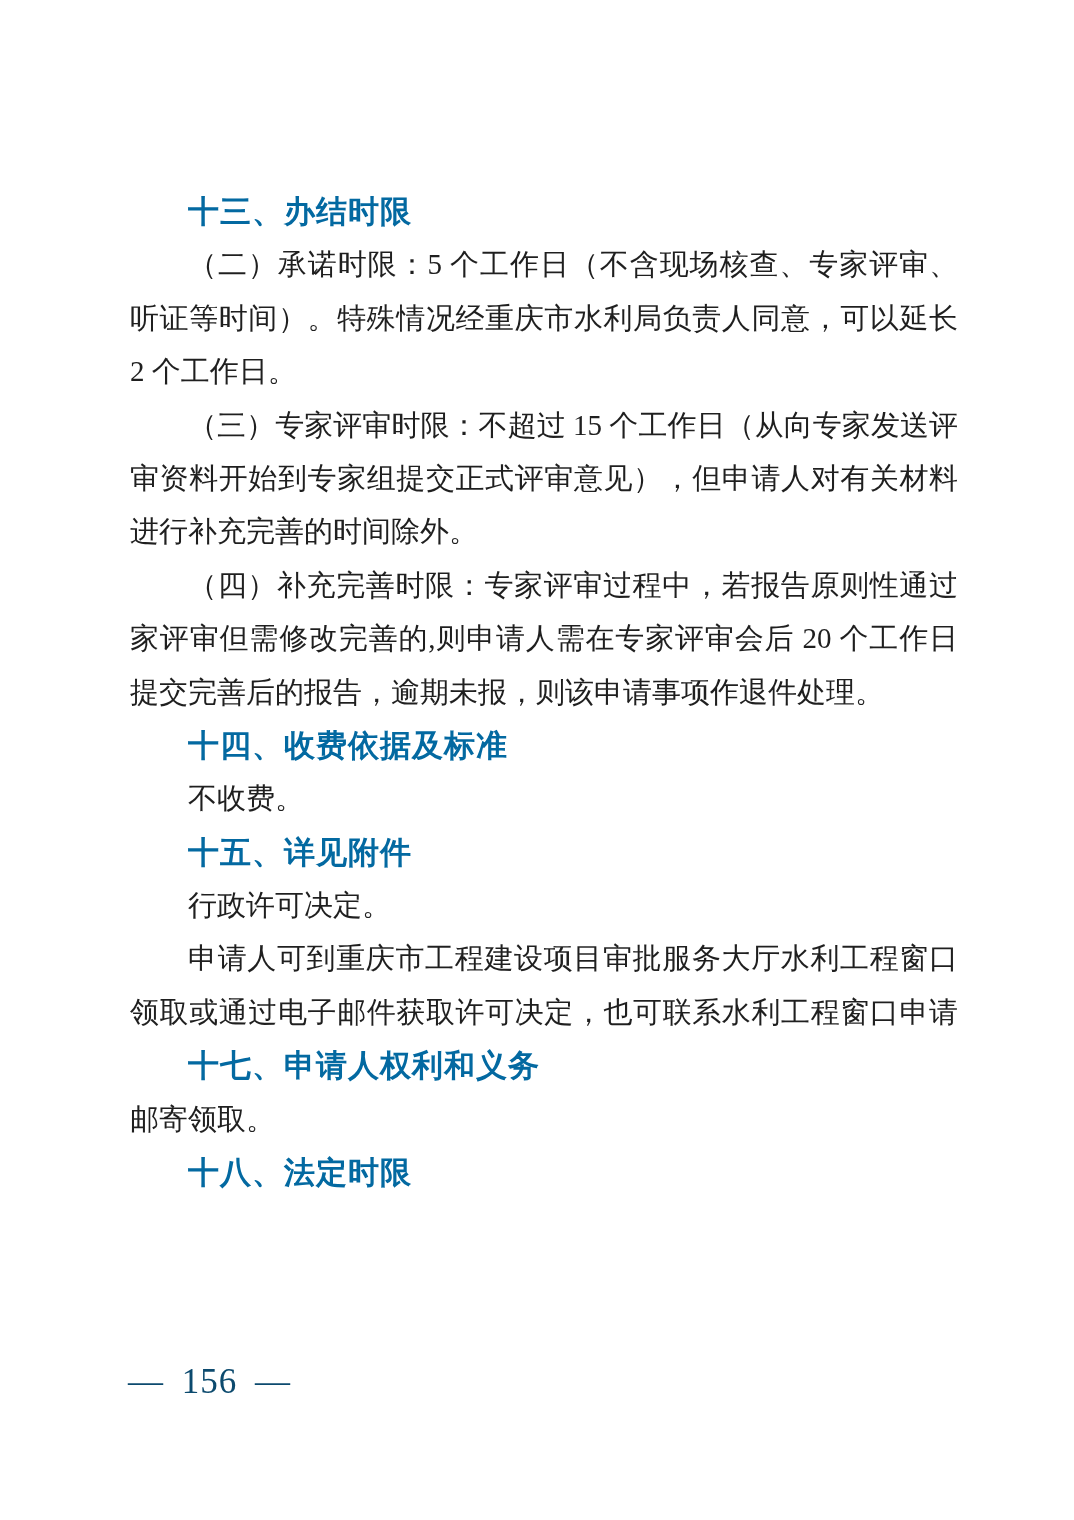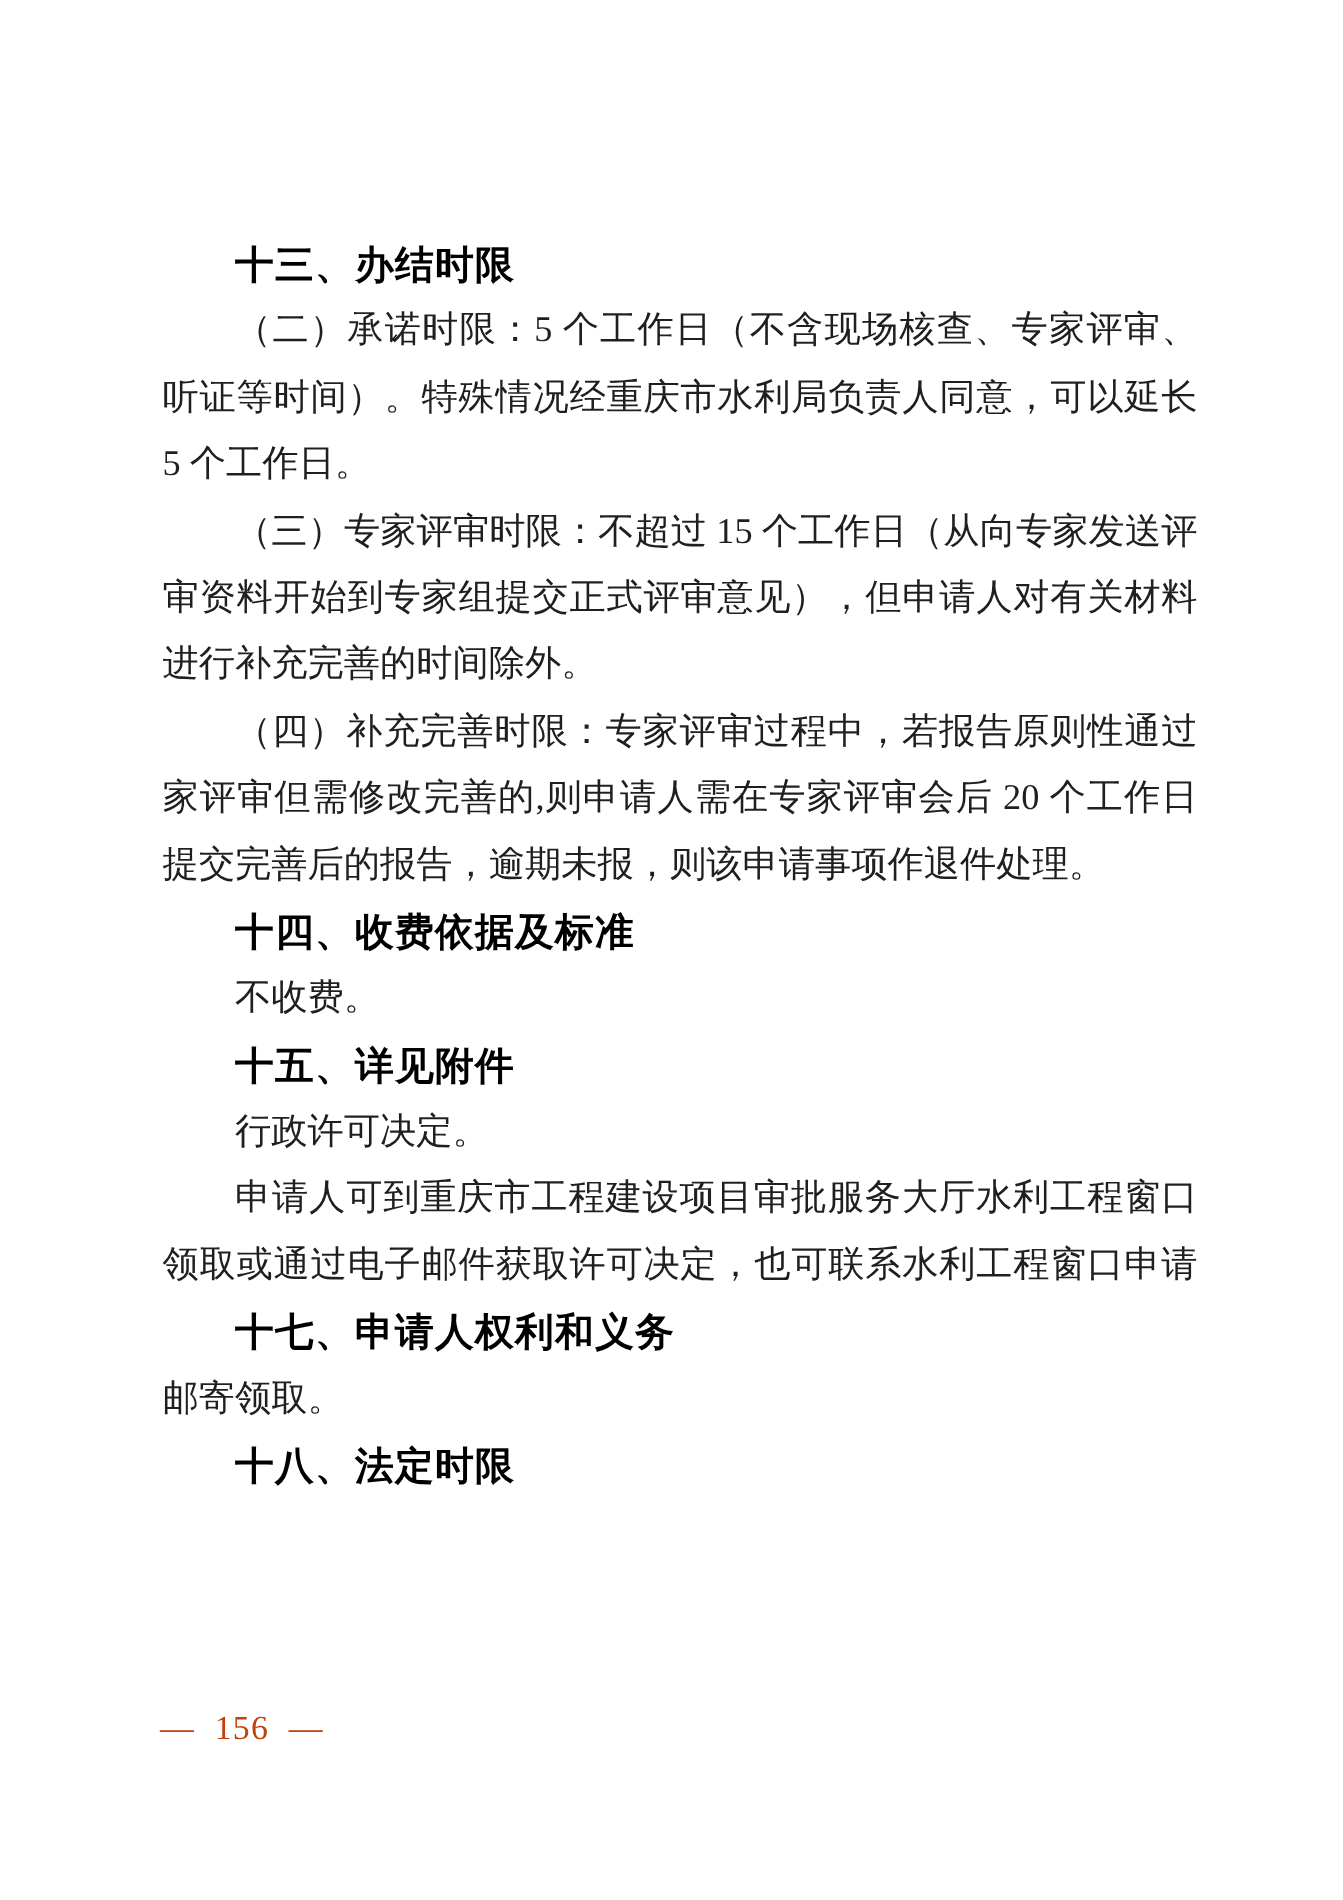--- a/index.html
+++ b/index.html
@@ -26,45 +26,45 @@
     overflow: hidden;
     text-align: justify;
     white-space: normal;
   }
   .line.indent { text-indent: 58px; }
   .line.fill { text-align-last: justify; }
   .line.heading {
     font-family: "Liberation Sans", "DejaVu Sans", sans-serif;
     font-weight: 700;
     font-size: 31px;
-    color: #000000;
+    color: #0369a1;
     letter-spacing: 1px;
   }
   .page-number {
     position: absolute;
     left: 128px;
     top: 1362px;
     height: 40px;
     line-height: 40px;
-    font-size: 27px;
-    color: #c2410c;
+    font-size: 35px;
+    color: #0c4a6e;
     letter-spacing: 1px;
     word-spacing: 8px;
     font-family: "Liberation Serif", "DejaVu Serif", serif;
   }
 </style>
 </head>
 <body>
 
 <div class="page">
   <main class="content">
     <div class="line heading indent">十三、办结时限</div>
     <div class="line body indent fill">（二）承诺时限：5 个工作日（不含现场核查、专家评审、</div>
     <div class="line body fill">听证等时间）。特殊情况经重庆市水利局负责人同意，可以延长</div>
-    <div class="line body">5 个工作日。</div>
+    <div class="line body">2 个工作日。</div>
     <div class="line body indent fill">（三）专家评审时限：不超过 15 个工作日（从向专家发送评</div>
     <div class="line body fill">审资料开始到专家组提交正式评审意见），但申请人对有关材料</div>
     <div class="line body">进行补充完善的时间除外。</div>
     <div class="line body indent fill">（四）补充完善时限：专家评审过程中，若报告原则性通过专</div>
     <div class="line body fill">家评审但需修改完善的,则申请人需在专家评审会后 20 个工作日内</div>
     <div class="line body">提交完善后的报告，逾期未报，则该申请事项作退件处理。</div>
     <div class="line heading indent">十四、收费依据及标准</div>
     <div class="line body indent">不收费。</div>
     <div class="line heading indent">十五、详见附件</div>
     <div class="line body indent">行政许可决定。</div>

